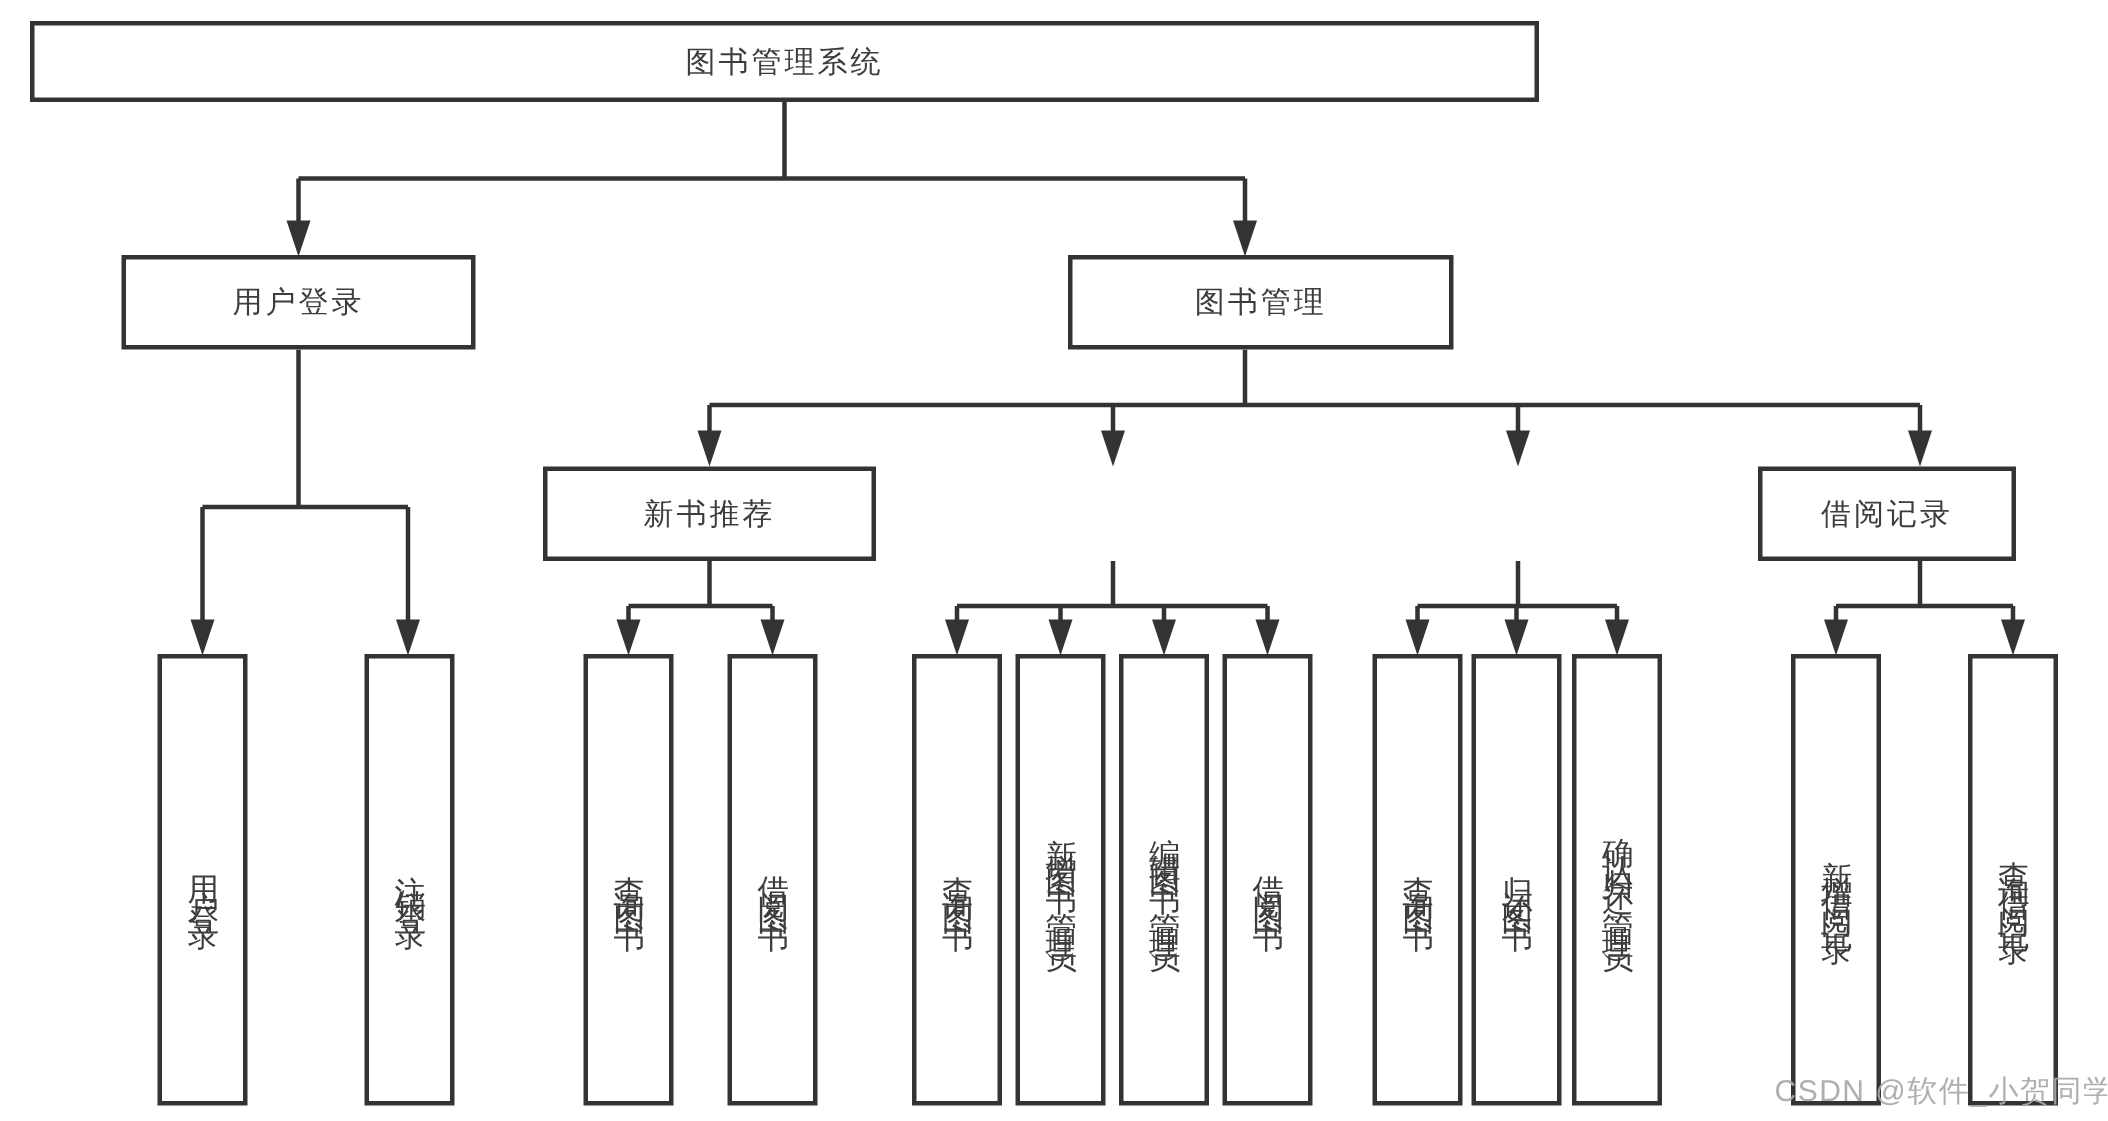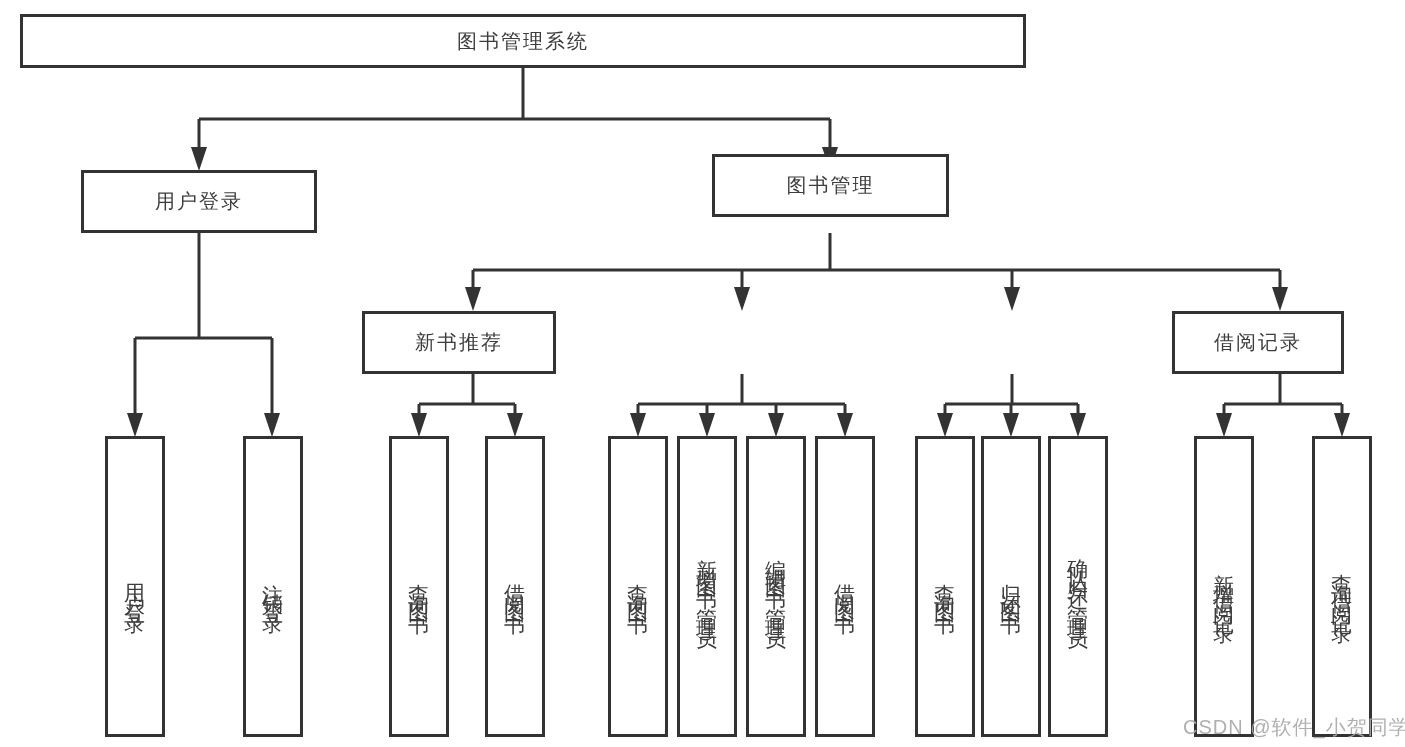--- a/index.html
+++ b/index.html
@@ -111,25 +111,25 @@
     </g>
   </svg>
 
   <div class="box h-box" style="left:20px;top:14px;width:1006px;height:54px">
     <span class="lbl">图书管理系统</span>
   </div>
 
   <div class="box h-box" style="left:81px;top:170px;width:236px;height:63px">
     <span class="lbl">用户登录</span>
   </div>
-  <div class="box h-box" style="left:712px;top:154px;width:237px;height:63px">
+  <div class="box h-box" style="left:712px;top:170px;width:257px;height:63px">
     <span class="lbl">图书管理</span>
   </div>
 
-  <div class="box h-box" style="left:362px;top:311px;width:194px;height:63px">
+  <div class="box h-box" style="left:362px;top:311px;width:222px;height:63px">
     <span class="lbl">新书推荐</span>
   </div>
   <div class="box h-box" style="left:1172px;top:311px;width:172px;height:63px">
     <span class="lbl">借阅记录</span>
   </div>
 
   <div class="box v-box" style="left:105px">
     <span class="lbl">用户登录</span>
   </div>
   <div class="box v-box" style="left:243px">

